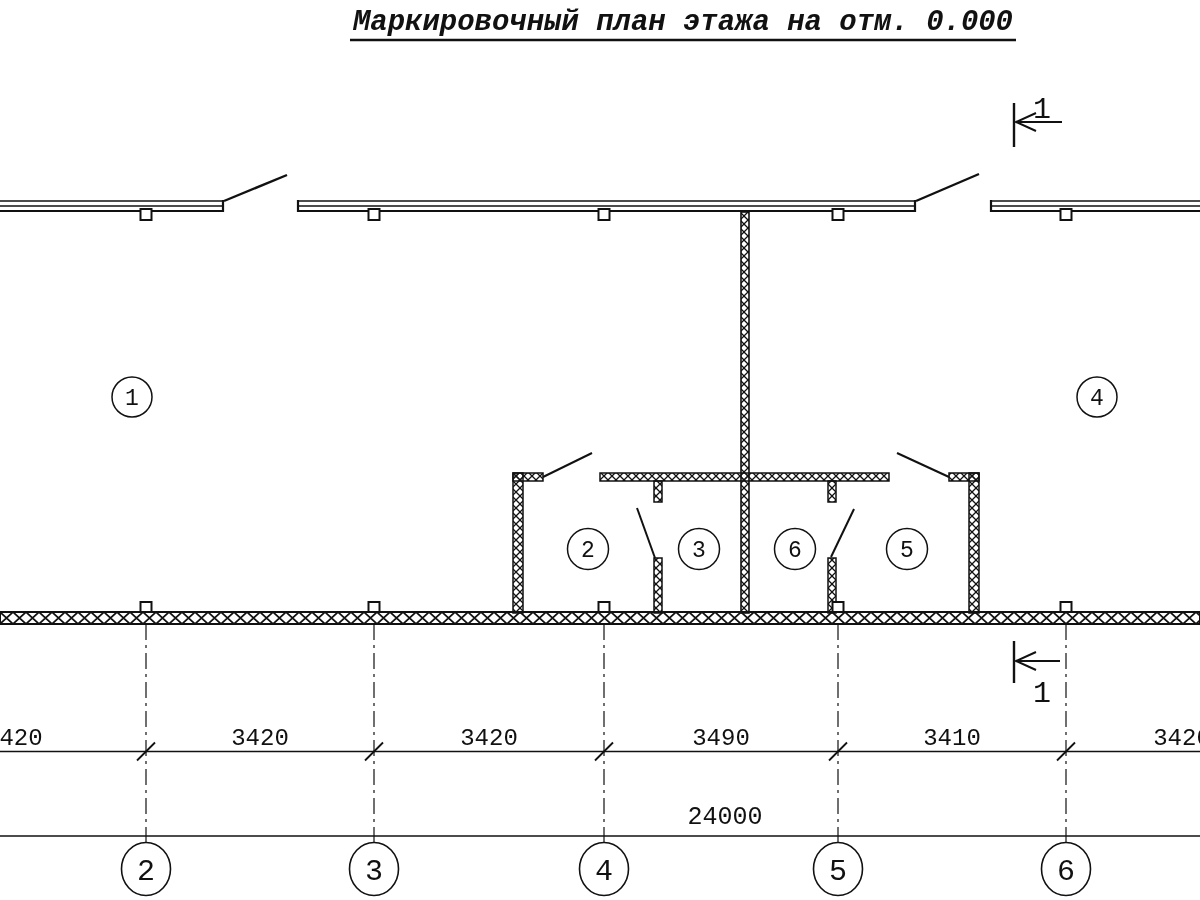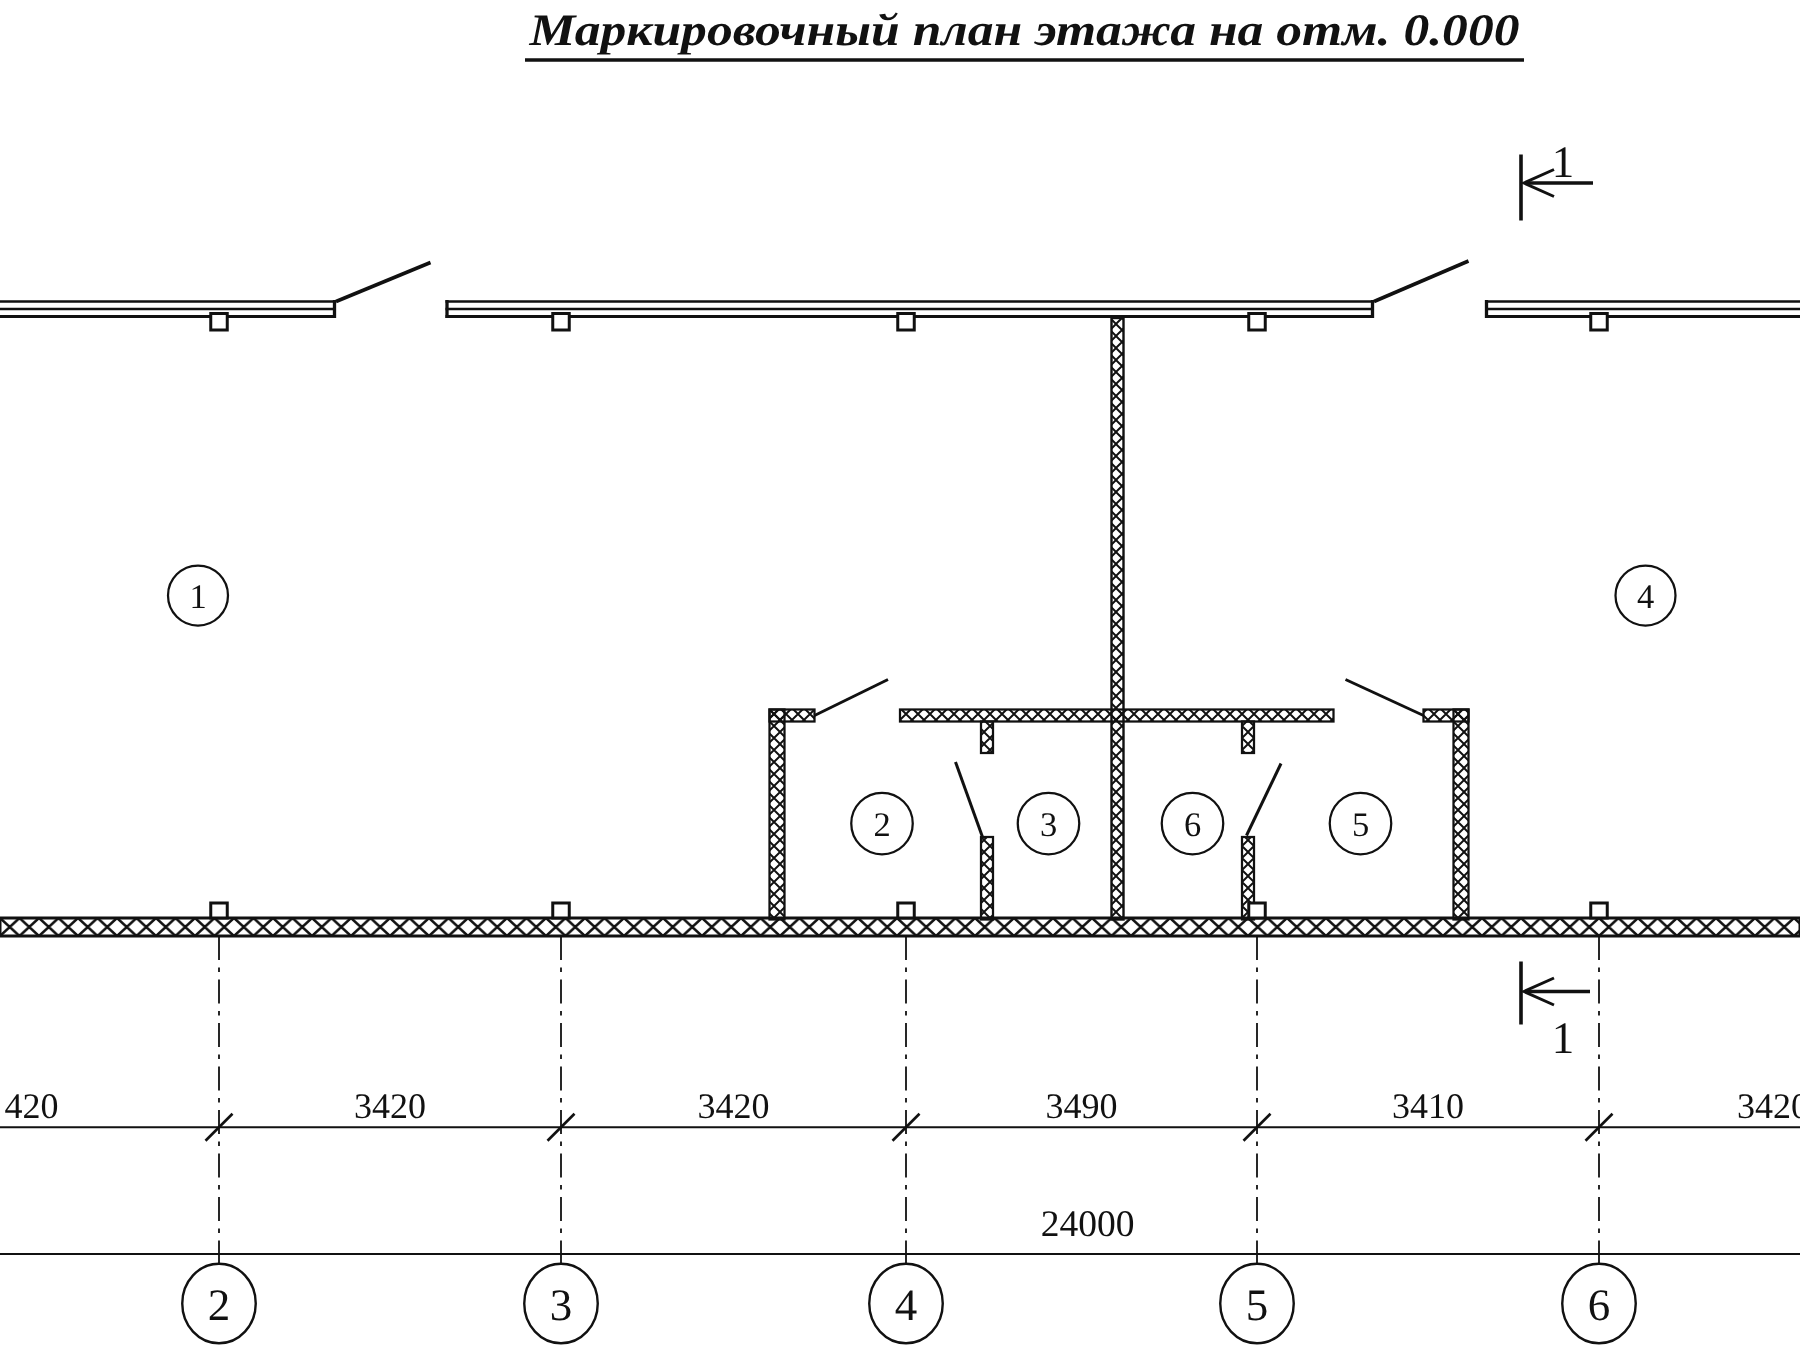--- a/index.html
+++ b/index.html
@@ -1,18 +1,18 @@
 <!DOCTYPE html>
 <html><head>
 <meta charset="utf-8">
 <style>
   html,body{margin:0;padding:0;background:#ffffff;}
   .canvas{
     position:relative;width:1200px;height:900px;background:#ffffff;
-    font-family:Liberation Serif, serif;overflow:hidden;
+    font-family:Liberation Mono, monospace;overflow:hidden;
   }
   svg{position:absolute;left:0;top:0;}
   text{fill:#111;}
   .t-title{font-size:30px;font-style:italic;font-weight:bold;}
   .t-dim{font-size:24px;}
   .t-overall{font-size:25px;}
   .t-axis{font-size:30px;}
   .t-room{font-size:23px;}
   .t-sect{font-size:30px;}
 </style>

